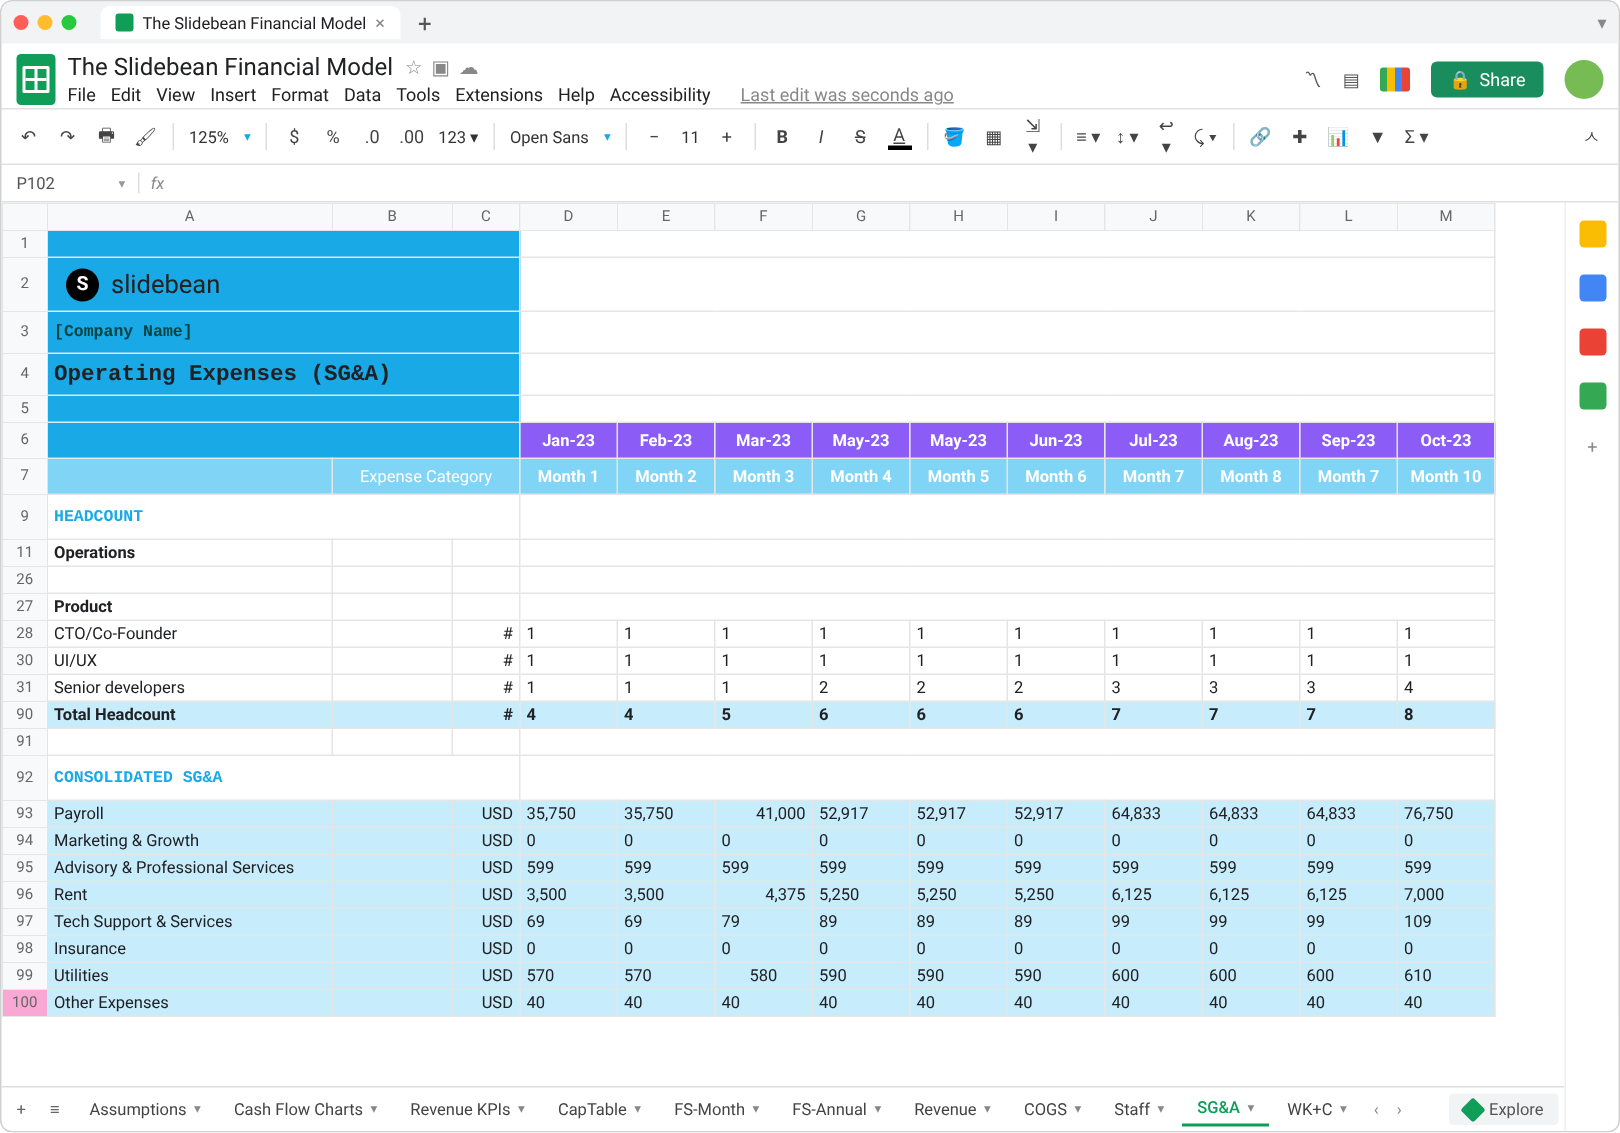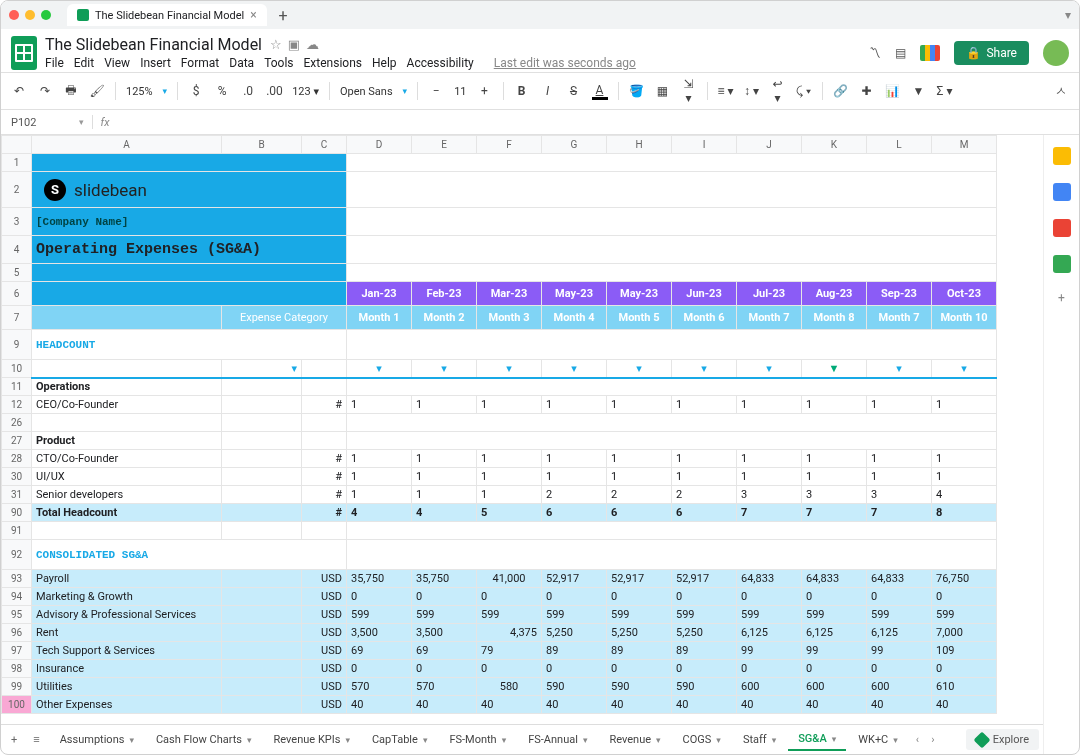--- a/index.html
+++ b/index.html
@@ -273,58 +273,26 @@
             <td class="blue-light subhdr">Month 8</td>
             <td class="blue-light subhdr">Month 7</td>
             <td class="blue-light subhdr">Month 10</td>
           </tr>
           <tr style="height:30px">
                 <th class="rowh">9</th>
             <td colspan="3" class="teal mono">HEADCOUNT</td>
                 <td colspan="10"></td>
               </tr>
           <tr>
-                <th class="rowh">10</th>
-            <td class="sec-border"></td>
-                <td class="sec-border filter-tri" style="text-align:right">▾</td>
-                <td class="sec-border"></td>
-            <td class="sec-border filter-tri" style="text-align:center">▾</td>
-            <td class="sec-border filter-tri" style="text-align:center">▾</td>
-            <td class="sec-border filter-tri" style="text-align:center">▾</td>
-            <td class="sec-border filter-tri" style="text-align:center">▾</td>
-            <td class="sec-border filter-tri" style="text-align:center">▾</td>
-            <td class="sec-border filter-tri" style="text-align:center">▾</td>
-            <td class="sec-border filter-tri" style="text-align:center">▾</td>
-            <td class="sec-border" style="text-align:center;color:#0a7">▼</td>
-            <td class="sec-border filter-tri" style="text-align:center">▾</td>
-            <td class="sec-border filter-tri" style="text-align:center">▾</td>
-          </tr>
-          <tr>
                 <th class="rowh">11</th>
                 <td class="b">Operations</td>
                 <td></td>
                 <td></td>
                 <td colspan="10"></td>
               </tr>
-          <tr>
-                <th class="rowh">12</th>
-            <td>CEO/Co-Founder</td>
-                <td></td>
-            <td style="text-align:right">#</td>
-            <td class="cM" style="text-align:left">1</td>
-            <td class="cM" style="text-align:left">1</td>
-            <td class="cM" style="text-align:left">1</td>
-            <td class="cM" style="text-align:left">1</td>
-            <td class="cM" style="text-align:left">1</td>
-            <td class="cM" style="text-align:left">1</td>
-            <td class="cM" style="text-align:left">1</td>
-            <td class="cM" style="text-align:left">1</td>
-            <td class="cM" style="text-align:left">1</td>
-            <td class="cM" style="text-align:left">1</td>
-          </tr>
           <tr>
                 <th class="rowh">26</th>
                 <td></td>
                 <td></td>
                 <td></td>
                 <td colspan="10"></td>
               </tr>
           <tr>
                 <th class="rowh">27</th>
                 <td class="b">Product</td>
@@ -414,21 +382,21 @@
               </tr>
           </tbody>
             <tbody id="sga-rows">
               <tr class="blue-pale">
                 <th class="rowh" style="background:#f8f9fa">93</th>
   <td>Payroll</td>
                 <td></td>
   <td style="text-align:right">USD</td>
                 <td class="cM" style="text-align:left">35,750</td>
                 <td class="cM" style="text-align:left">35,750</td>
-                <td class="cM" style="text-align:center">41,000</td>
+                <td class="cM" style="text-align:right">41,000</td>
                 <td class="cM" style="text-align:left">52,917</td>
                 <td class="cM" style="text-align:left">52,917</td>
                 <td class="cM" style="text-align:left">52,917</td>
                 <td class="cM" style="text-align:left">64,833</td>
                 <td class="cM" style="text-align:left">64,833</td>
                 <td class="cM" style="text-align:left">64,833</td>
                 <td class="cM" style="text-align:left">76,750</td>
               </tr>
               <tr class="blue-pale">
                 <th class="rowh" style="background:#f8f9fa">94</th>

